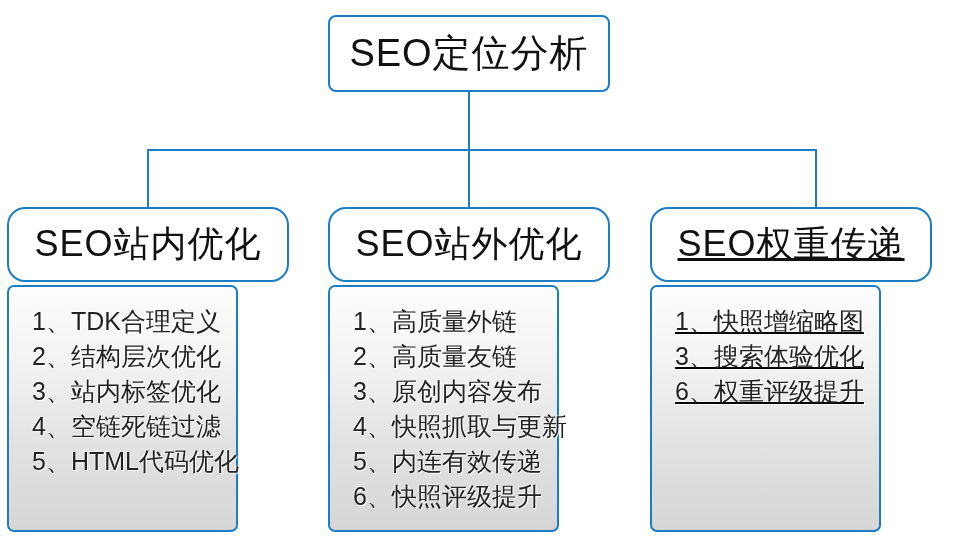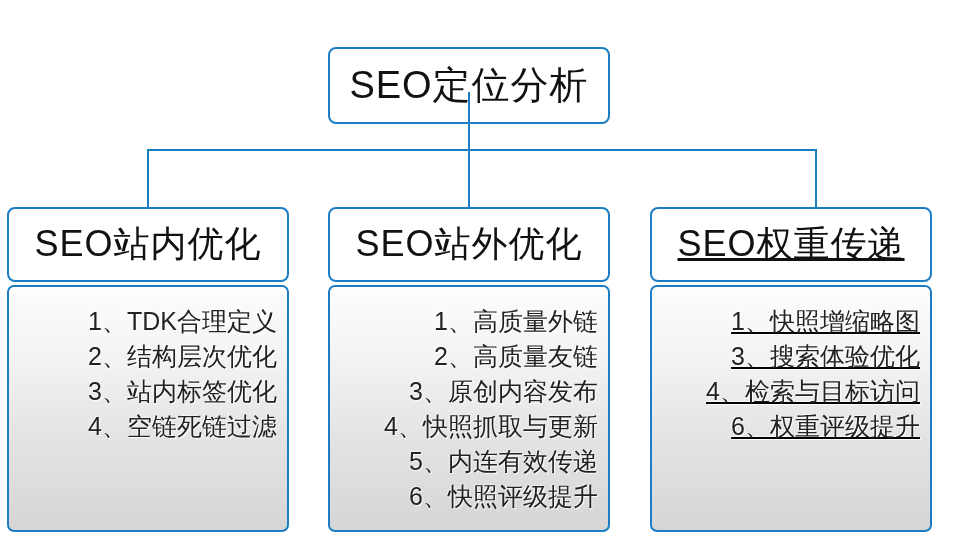--- a/index.html
+++ b/index.html
@@ -13,33 +13,32 @@
   .node {
     position: absolute;
     background: #ffffff;
     border: 2px solid #1b7ec5;
     border-radius: 8px;
     display: flex; align-items: center; justify-content: center;
     color: #111111;
   }
   .root-node {
     left: 328px; top: 15px; width: 282px; height: 77px;
-    font-size: 38px; letter-spacing: 1px; margin-top: 32px;
+    font-size: 38px; letter-spacing: 1px;
   }
   .header-node {
     top: 207px; width: 282px; height: 75px;
-    font-size: 36px; letter-spacing: 1px; border-radius: 8px;
+    font-size: 36px; letter-spacing: 1px; border-radius: 18px;
   }
 
   .list-box {
-    position: absolute; top: 285px; width: 282px; height: 247px;
+    position: absolute; top: 285px; width: 231px; height: 247px;
     border: 2px solid #1b7ec5; border-radius: 7px;
     background: linear-gradient(180deg, #fdfdfd 0%, #f3f3f3 30%, #e2e2e2 65%, #d6d6d6 100%);
     padding: 17px 10px 0 23px;
-    text-align: right;
   }
   .list-item {
     font-size: 25px; line-height: 35px; color: #222222;
     white-space: nowrap;
     text-shadow: 1px 1px 1px rgba(255,255,255,0.95), -1px -1px 1px rgba(255,255,255,0.6);
   }
 
   .col-left  { left: 7px;   }
   .col-mid   { left: 328px; }
   .col-right { left: 650px; text-decoration: underline; }
@@ -67,37 +66,37 @@
   <div class="connector conn-drop-right"></div>
 
   <div class="node header-node col-left">
     <span>SEO站内优化</span>
   </div>
   <div class="list-box col-left">
     <div class="list-item">1、TDK合理定义</div>
     <div class="list-item">2、结构层次优化</div>
     <div class="list-item">3、站内标签优化</div>
     <div class="list-item">4、空链死链过滤</div>
+    <div class="list-item">5、HTML代码优化</div>
   </div>
 
   <div class="node header-node col-mid">
     <span>SEO站外优化</span>
   </div>
   <div class="list-box col-mid">
     <div class="list-item">1、高质量外链</div>
     <div class="list-item">2、高质量友链</div>
     <div class="list-item">3、原创内容发布</div>
     <div class="list-item">4、快照抓取与更新</div>
     <div class="list-item">5、内连有效传递</div>
     <div class="list-item">6、快照评级提升</div>
   </div>
 
   <div class="node header-node col-right">
     <span>SEO权重传递</span>
   </div>
   <div class="list-box col-right">
     <div class="list-item">1、快照增缩略图</div>
     <div class="list-item">3、搜索体验优化</div>
-    <div class="list-item">4、检索与目标访问</div>
     <div class="list-item">6、权重评级提升</div>
   </div>
 
 </div>
 
 </body></html>

